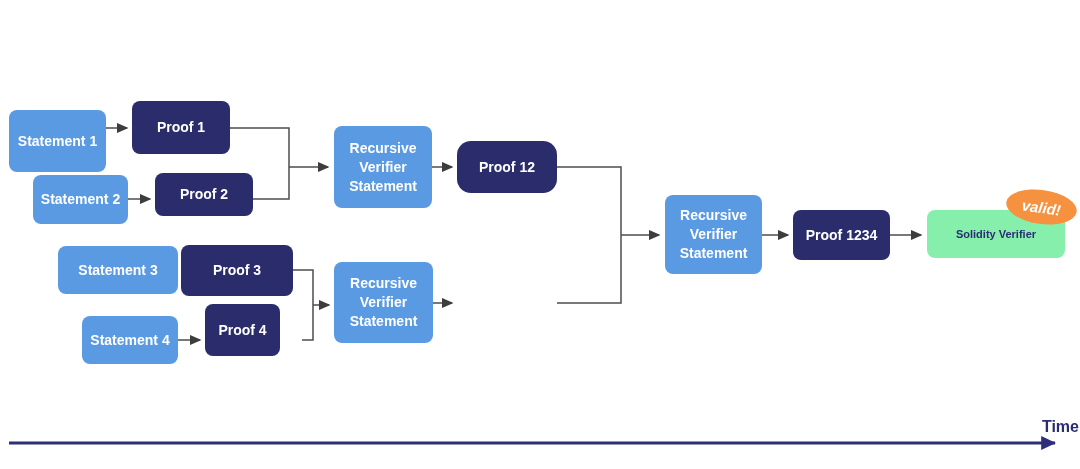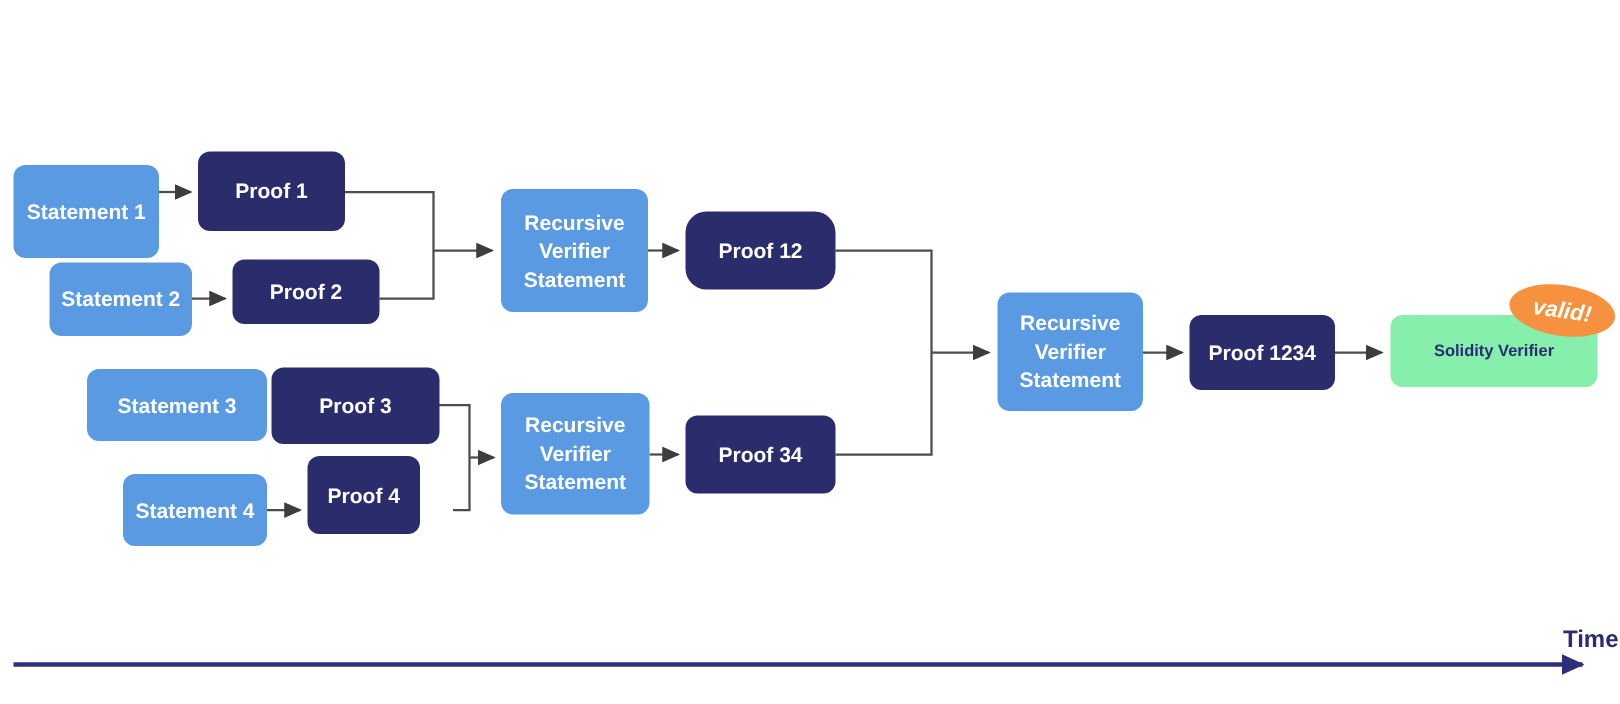--- a/index.html
+++ b/index.html
@@ -99,21 +99,20 @@
   <div class="node light" style="left:334px; top:126px; width:98px;  height:82px;">Recursive Verifier Statement</div>
   <div class="node dark" style="left:457px; top:141px; width:100px; height:52px;border-radius:14px;">Proof 12</div>
 
   <div class="node light" style="left:58px;  top:246px; width:120px;  height:48px;">Statement 3</div>
   <div class="node dark" style="left:181px; top:245px; width:112px;  height:51px;">Proof 3</div>
 
   <div class="node light" style="left:82px;  top:316px; width:96px;  height:48px;">Statement 4</div>
   <div class="node dark" style="left:205px; top:304px; width:75px;  height:52px;">Proof 4</div>
 
   <div class="node light" style="left:334px; top:262px; width:99px;  height:81px;">Recursive Verifier Statement</div>
-  <div class="node dark" style="left:457px; top:277px; width:100px; height:52px;">Proof 34</div>
 
   <div class="node light" style="left:665px; top:195px; width:97px;  height:79px;">Recursive Verifier Statement</div>
   <div class="node dark" style="left:793px; top:210px; width:97px;  height:50px;">Proof 1234</div>
 
   <div class="node pale" style="left:927px; top:210px; width:138px; height:48px;">Solidity Verifier</div>
   <div class="badge">valid!</div>
 
   <div class="time-label">Time</div>
 
 </div>

